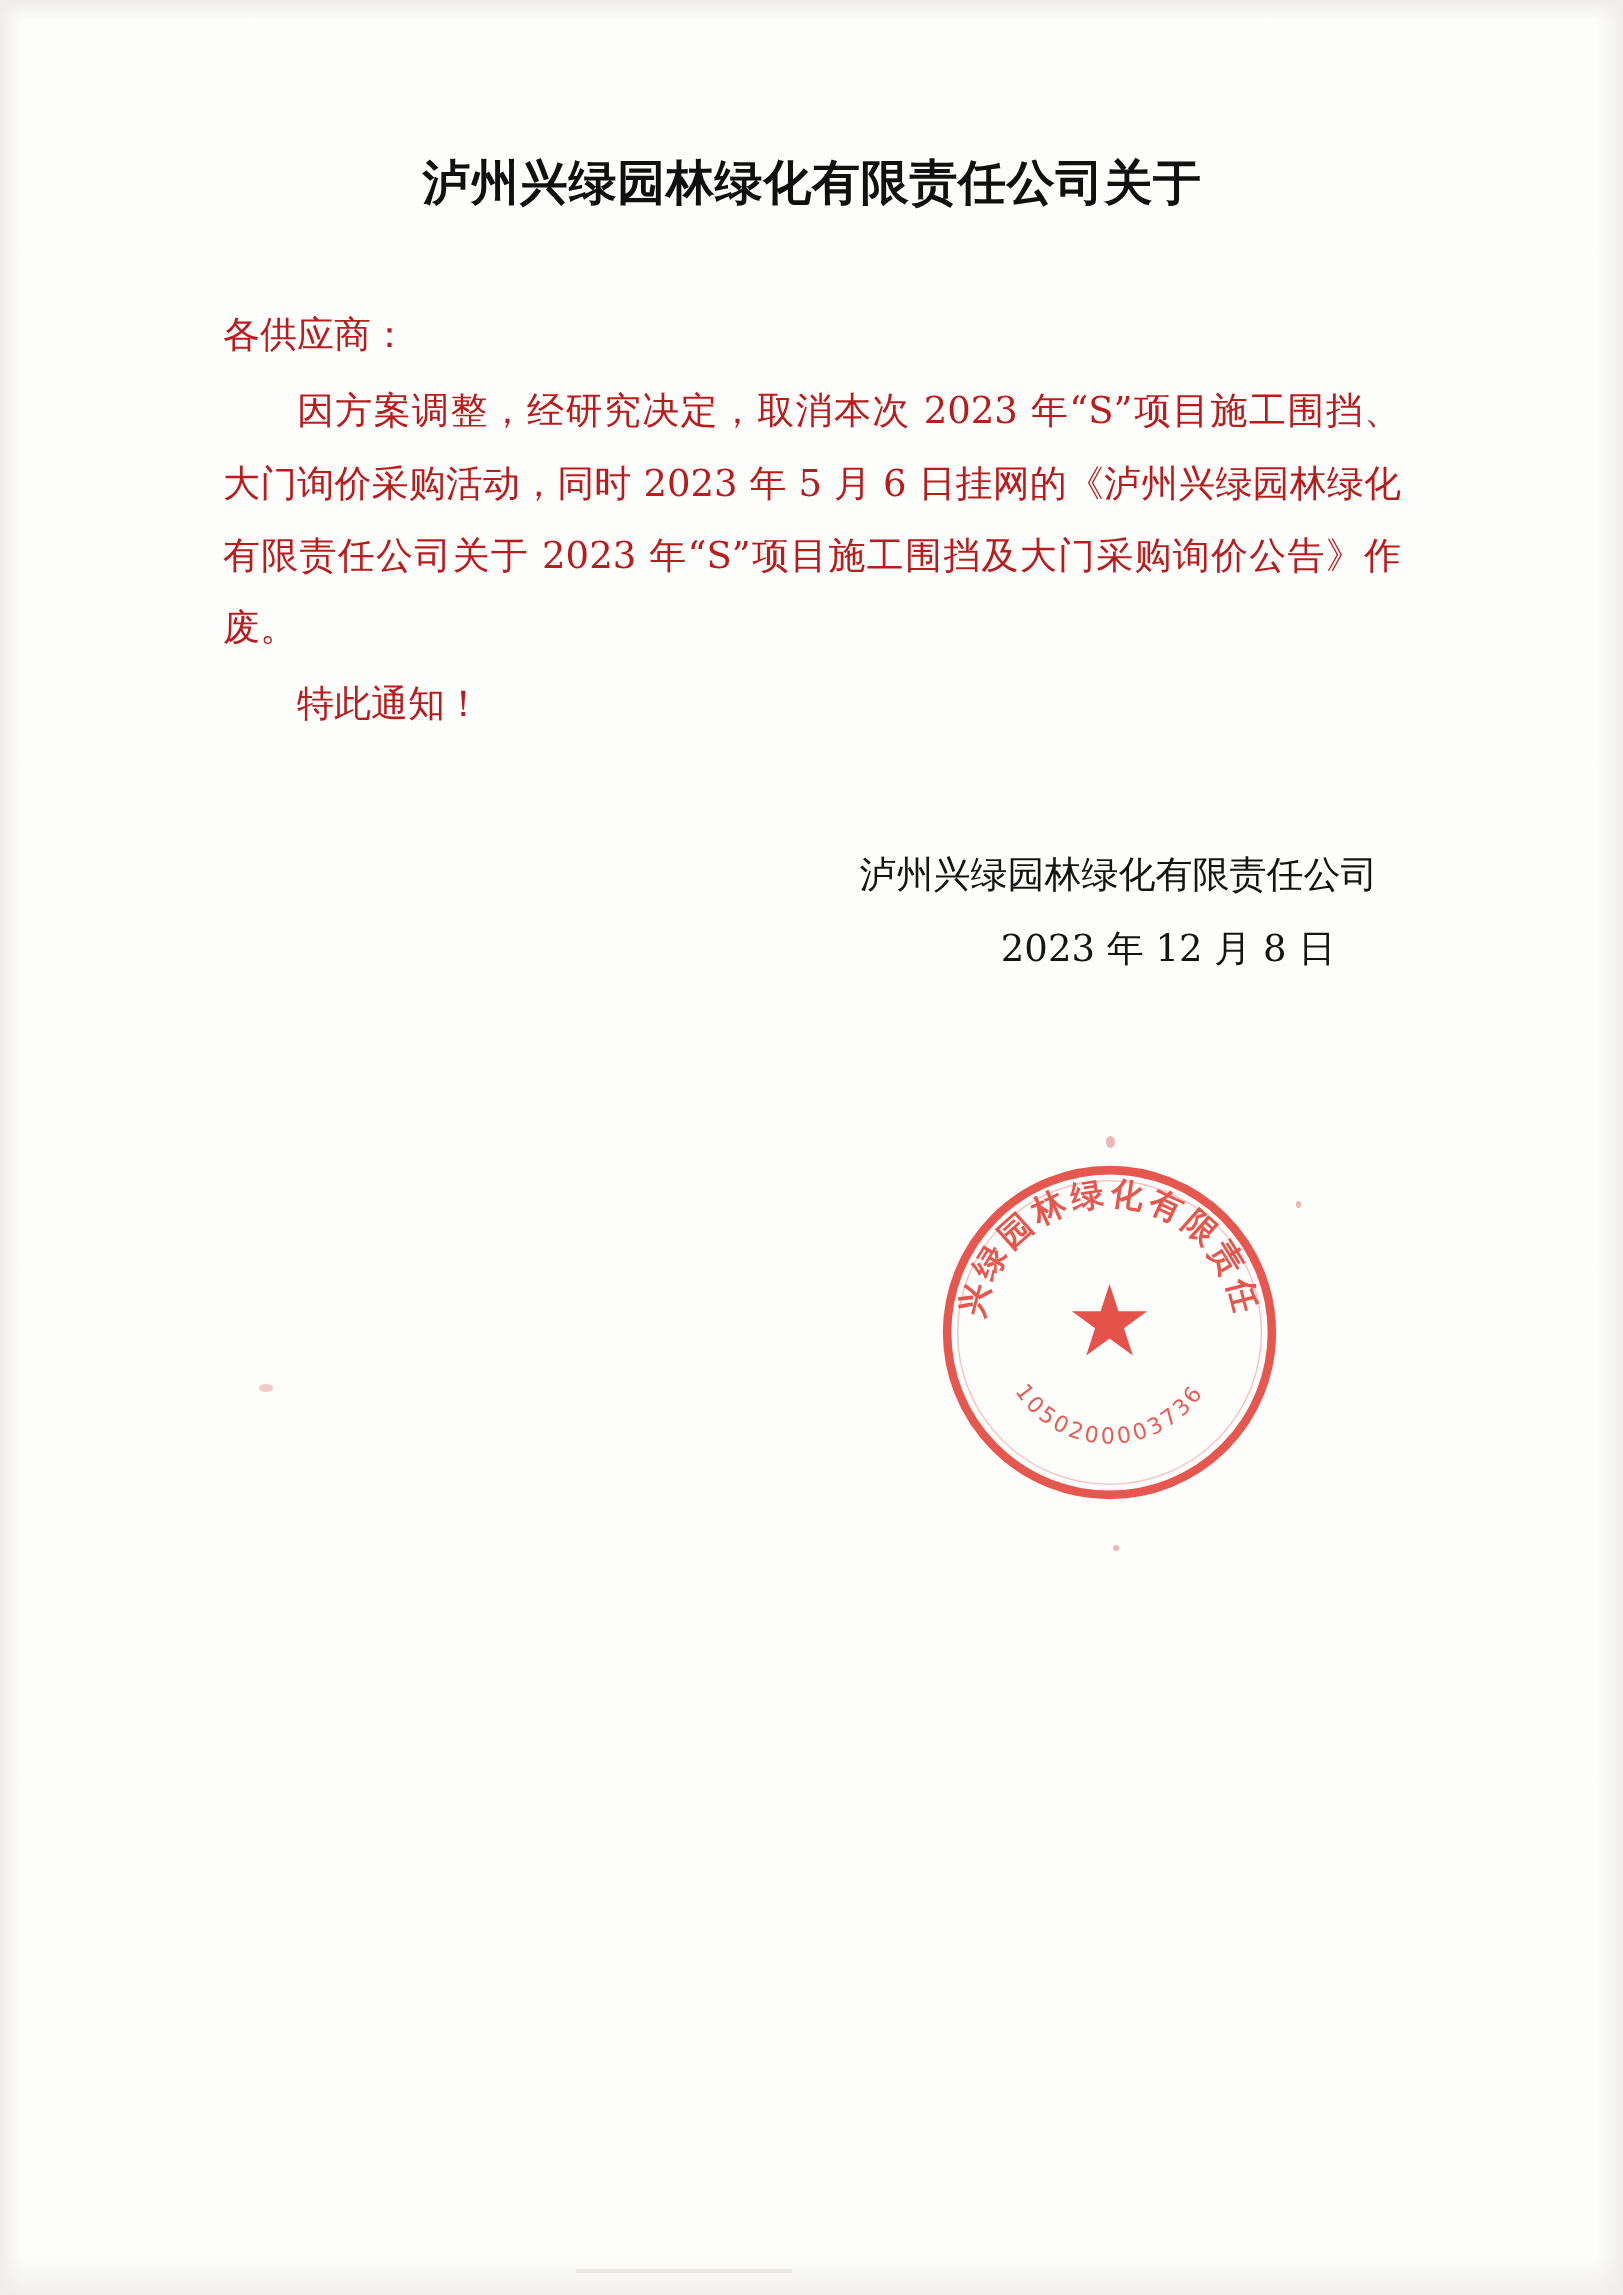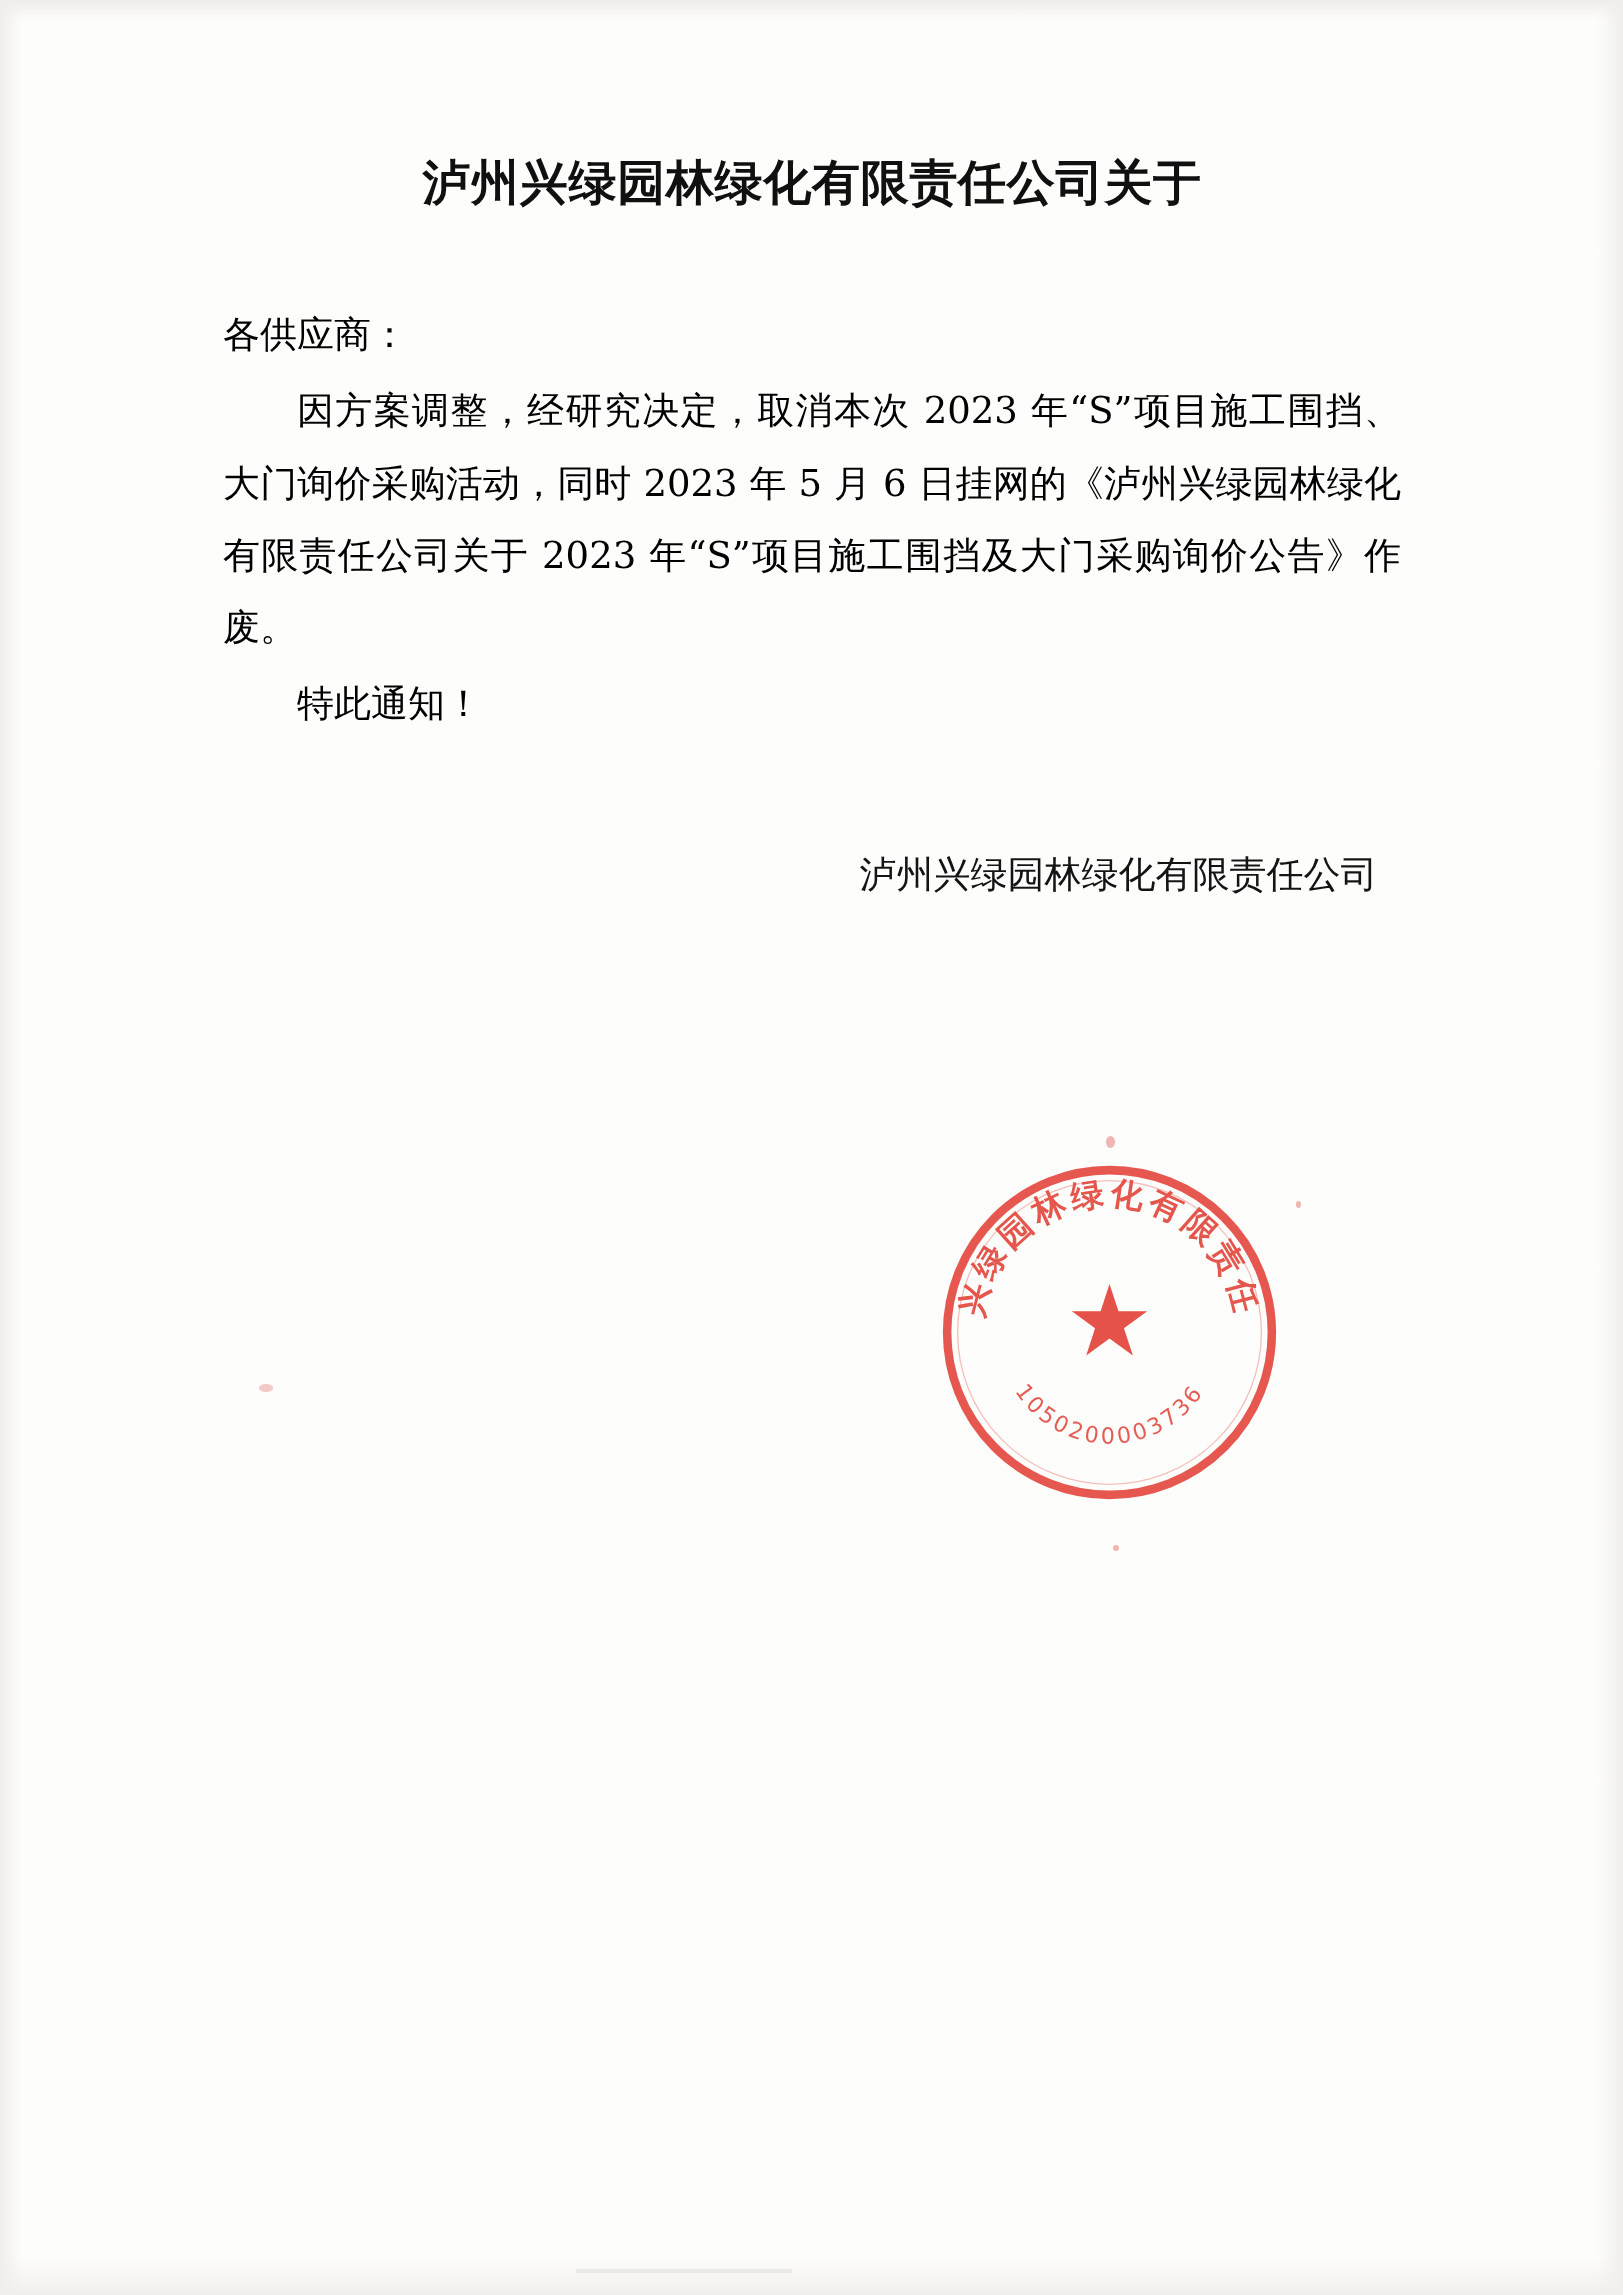--- a/index.html
+++ b/index.html
@@ -62,21 +62,21 @@
   .doc-title .line {
     display: block;
     white-space: nowrap;
   }
 
   .body-block {
     margin-top: 85px;
     font-family: "DejaVu Serif", "Liberation Serif", serif;
     font-size: 37px;
     line-height: 1.95;
-    color: #000000;
+    color: #b91c1c;
     text-align: justify;
   }
   .para {
     margin: 0 0 3.9px 0;
   }
   .para.indent {
     text-indent: 2em;
   }
 
   .sig-block {
@@ -145,20 +145,21 @@
     </div>
 
     <div class="body-block">
       <p class="para">各供应商：</p>
       <p class="para indent">因方案调整，经研究决定，取消本次 2023 年“S”项目施工围挡、大门询价采购活动，同时 2023 年 5 月 6 日挂网的《泸州兴绿园林绿化有限责任公司关于 2023 年“S”项目施工围挡及大门采购询价公告》作废。</p>
       <p class="para indent">特此通知！</p>
     </div>
 
     <div class="sig-block">
       <div>泸州兴绿园林绿化有限责任公司</div>
+      <div class="sig-date">2023 年 12 月 8 日</div>
     </div>
 
   </div>
 
   <div class="seal">
     <svg viewBox="0 0 530 530" width="347" height="347" xmlns="http://www.w3.org/2000/svg">
       <defs>
         <path id="sealArcTop" d="M 70,265 A 195,195 0 0 1 460,265" fill="none"></path>
         <path id="sealArcBottom" d="M 95,265 A 170,170 0 0 0 435,265" fill="none"></path>
       </defs>

